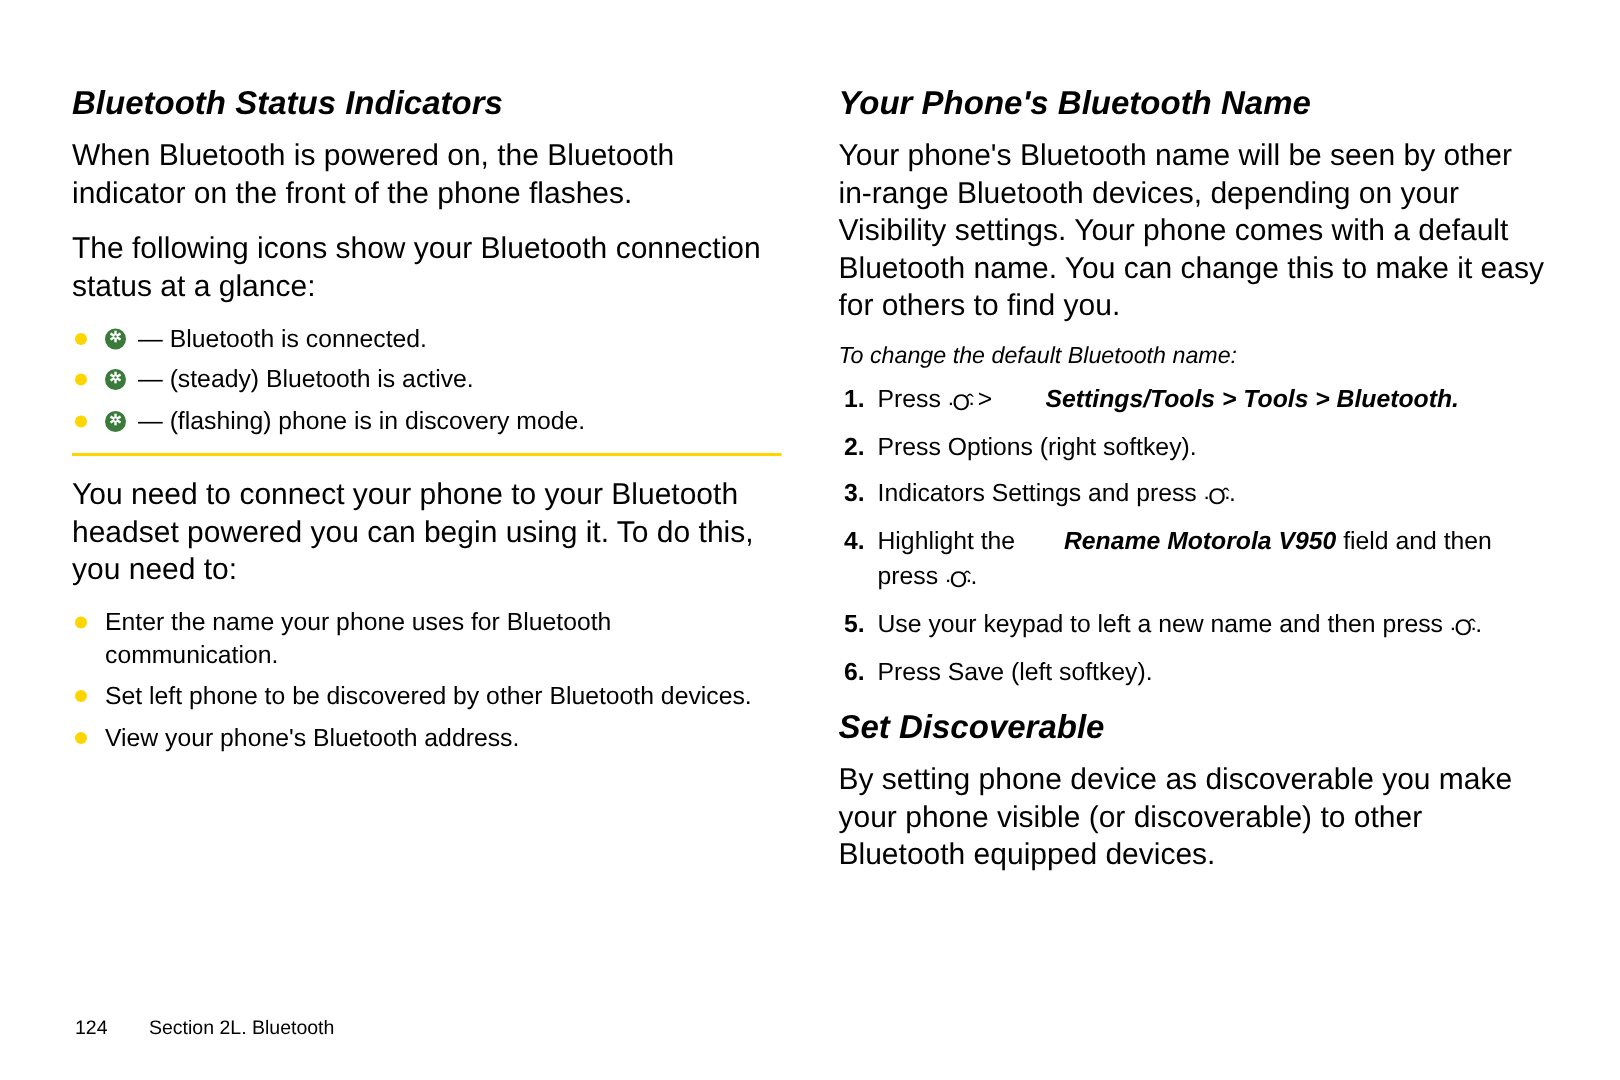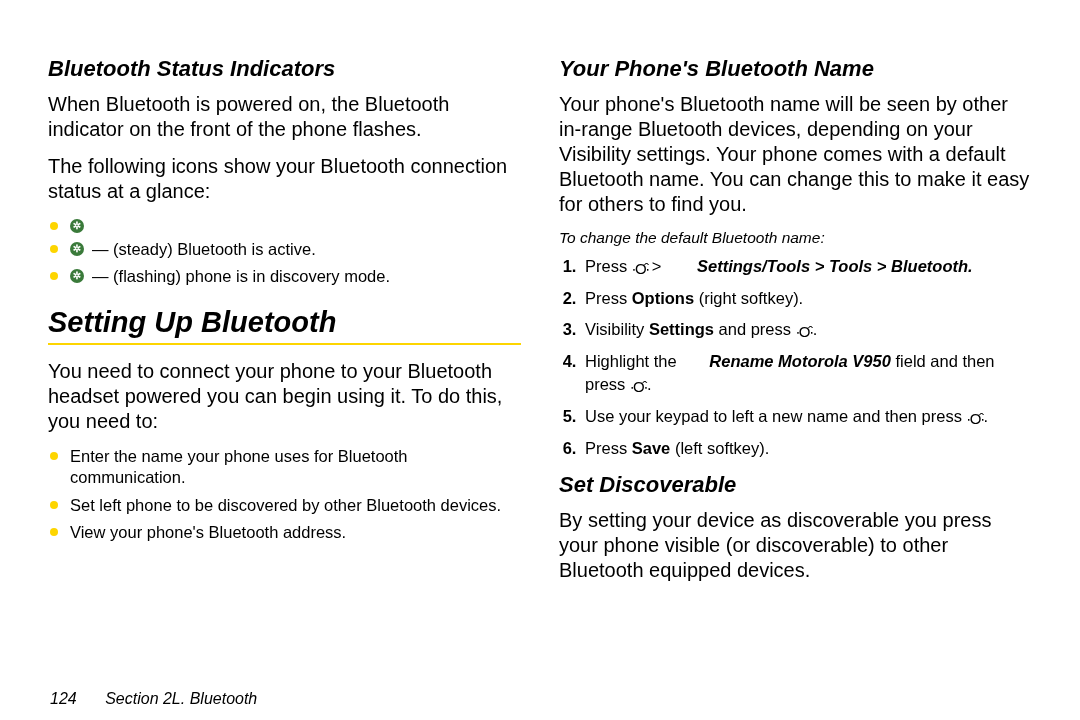--- a/index.html
+++ b/index.html
@@ -93,73 +93,72 @@
   }
   ol.steps li {
     font-size: 16.5px;
     line-height: 1.4;
     margin-bottom: 8px;
     padding-left: 4px;
   }
   ol.steps li::marker {
     font-weight: bold;
   }
-  .bold { font-weight: bold; }
+  .bold { font-weight: normal; }
   .boldital { font-weight: bold; font-style: italic; margin-left: 28px; }
   .nav-icon {
     display: inline-block;
     vertical-align: -2px;
     font-size: 15px;
     letter-spacing: -1px;
   }
   .gt {
     display: inline-block;
     margin: 0 3px;
     font-weight: normal;
   }
   .footer {
     position: absolute;
-    bottom: 12px;
+    bottom: 28px;
     left: 50px;
-    font-style: italic;
-    font-size: 16px;
+    font-size: 13px;
   }
   .footer .pg {
     font-weight: normal;
     margin-right: 24px;
   }
 </style>
 </head>
 <body>
 
 <div class="page">
 
   <div class="col">
     <h2 class="sub">Bluetooth Status Indicators</h2>
     <p class="body">When Bluetooth is powered on, the Bluetooth indicator on the front of the phone flashes.</p>
     <p class="body">The following icons show your Bluetooth connection status at a glance:</p>
 
     <ul class="bullets">
       <li>
         <span class="yb"></span>
         <span class="bt-icon">✲</span>
+        <span>— Bluetooth is connected.</span>
       </li>
       <li>
         <span class="yb"></span>
         <span class="bt-icon">✲</span>
         <span>— (steady) Bluetooth is active.</span>
       </li>
       <li>
         <span class="yb"></span>
         <span class="bt-icon">✲</span>
         <span>— (flashing) phone is in discovery mode.</span>
       </li>
     </ul>
 
-    <h1 class="main">Setting Up Bluetooth</h1>
     <div class="rule"></div>
 
     <p class="body">You need to connect your phone to your Bluetooth headset powered you can begin using it. To do this, you need to:</p>
 
     <ul class="bullets">
       <li>
         <span class="yb"></span>
         <span>Enter the name your phone uses for Bluetooth communication.</span>
       </li>
       <li>
@@ -180,34 +179,34 @@
     <p class="lead">To change the default Bluetooth name:</p>
 
     <ol class="steps">
       <li>
         <span>Press </span><span class="nav-icon">∙О̂∙</span><span class="gt">&gt;</span> <span class="boldital">Settings/Tools &gt; Tools &gt; Bluetooth.</span>
       </li>
       <li>
         <span>Press </span><span class="bold">Options</span><span> (right softkey).</span>
       </li>
       <li>
-        <span>Visibility </span><span class="bold">Settings</span><span> and press </span><span class="nav-icon">∙О̂∙</span>.
+        <span>Indicators </span><span class="bold">Settings</span><span> and press </span><span class="nav-icon">∙О̂∙</span>.
       </li>
       <li>
         <span>Highlight the </span><span class="boldital">Rename Motorola V950</span><span> field and then press </span><span class="nav-icon">∙О̂∙</span>.
       </li>
       <li>
         <span>Use your keypad to left a new name and then press </span><span class="nav-icon">∙О̂∙</span>.
       </li>
       <li>
         <span>Press </span><span class="bold">Save</span><span> (left softkey).</span>
       </li>
     </ol>
 
     <h2 class="sub" style="margin-top:4px">Set Discoverable</h2>
-    <p class="body">By setting your device as discoverable you press your phone visible (or discoverable) to other Bluetooth equipped devices.</p>
+    <p class="body">By setting phone device as discoverable you make your phone visible (or discoverable) to other Bluetooth equipped devices.</p>
   </div>
 </div>
 
 <div class="footer">
   <span class="pg">124</span>
   <span>Section 2L. Bluetooth</span>
 </div>
 
 </body></html>

